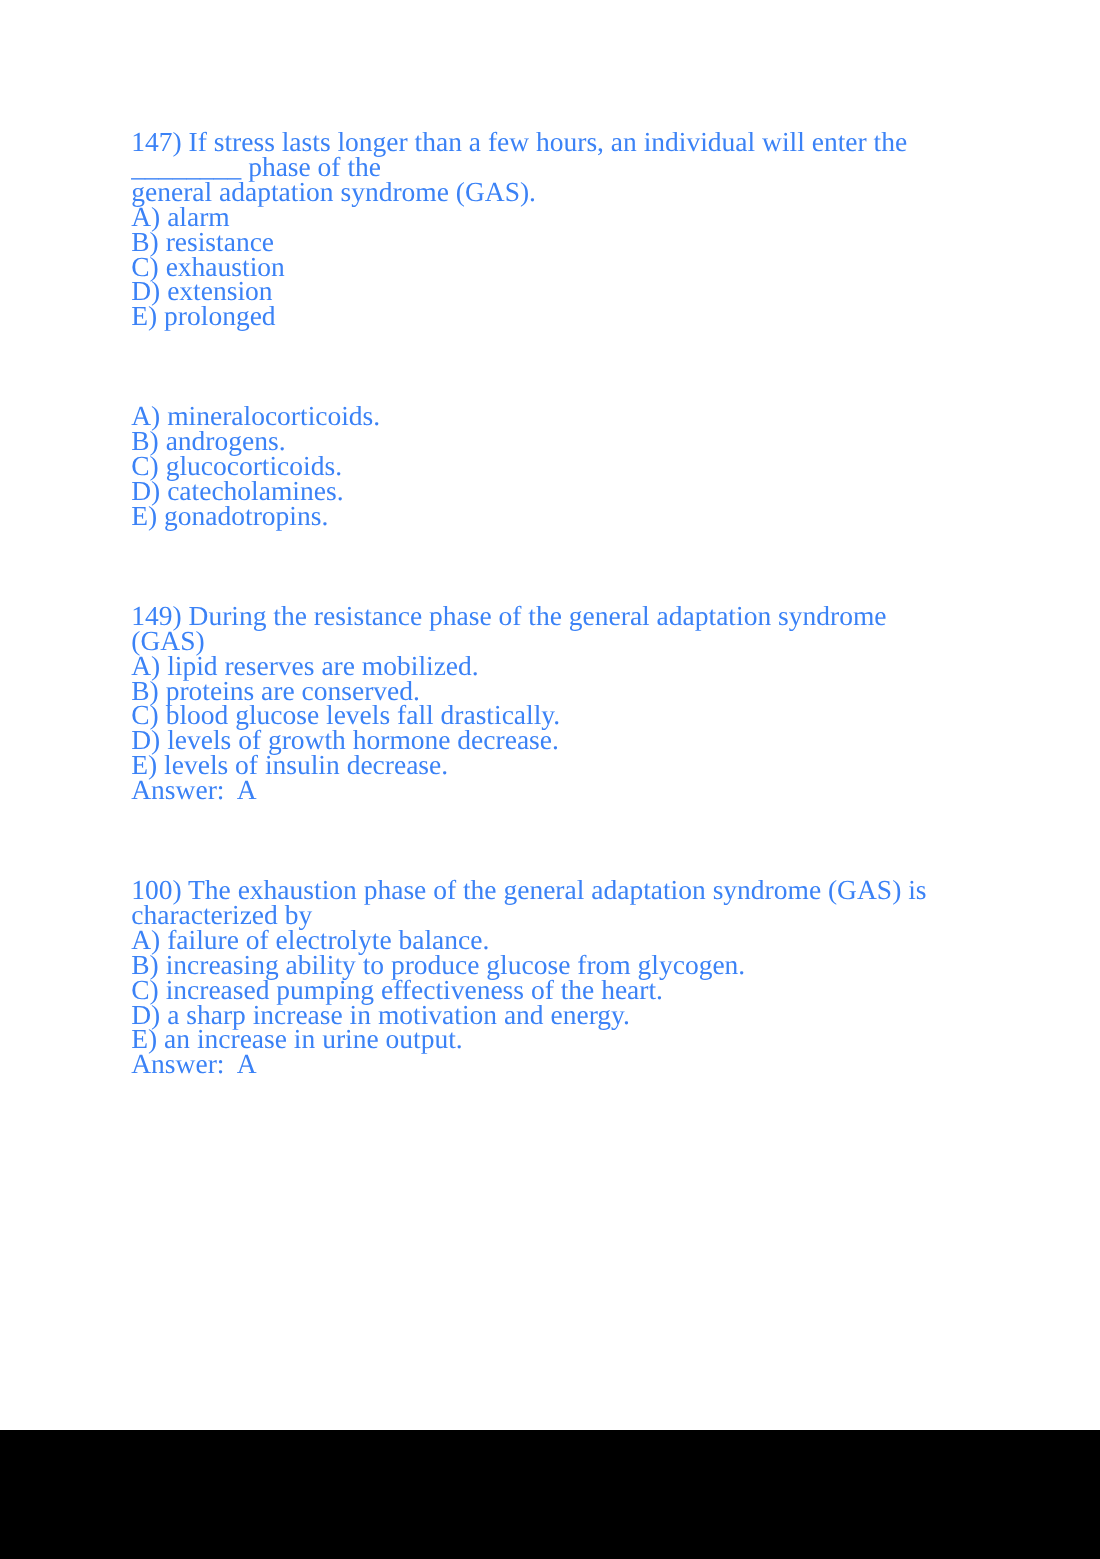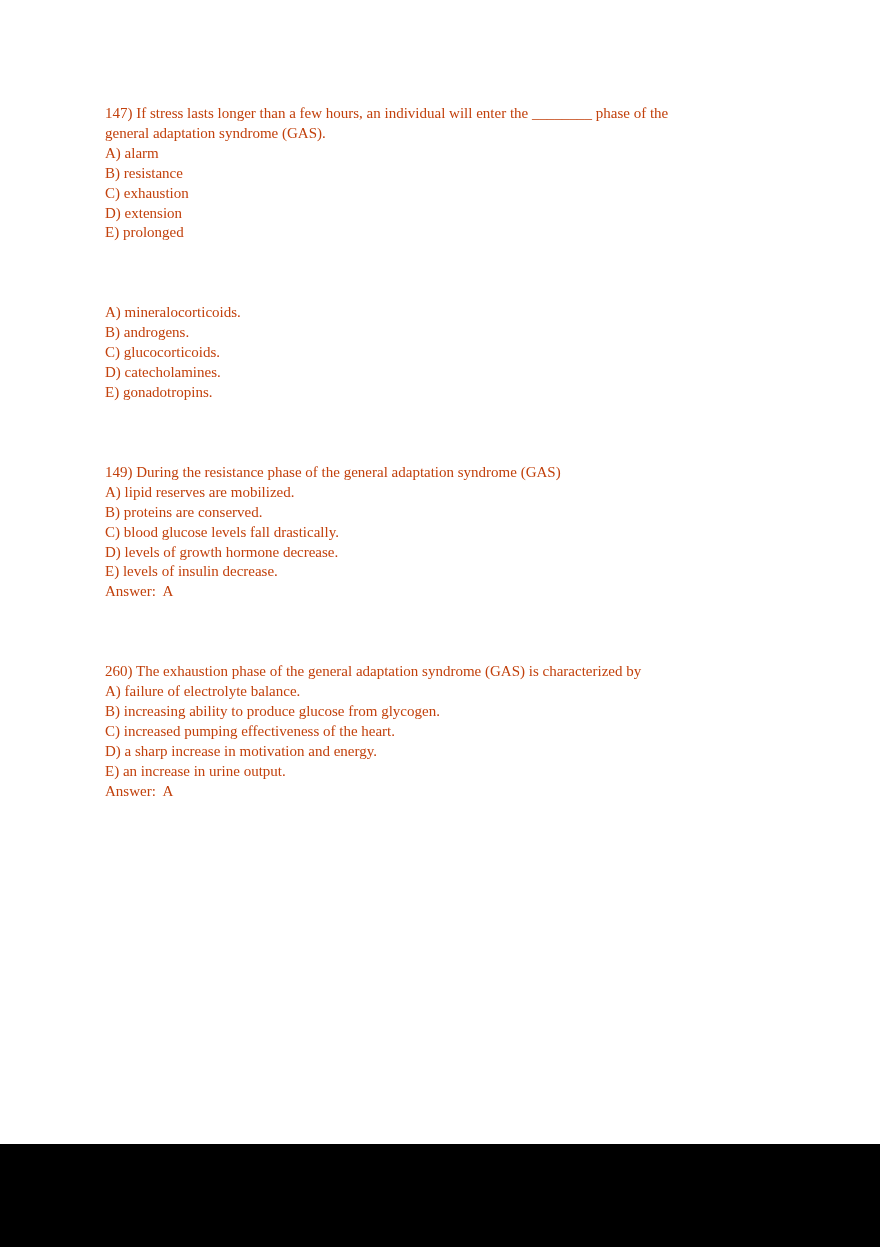--- a/index.html
+++ b/index.html
@@ -13,22 +13,22 @@
     width: 880px;
     height: 1247px;
     background: #ffffff;
     overflow: hidden;
   }
   .content {
     position: absolute;
     top: 104px;
     left: 105px;
     width: 662px;
-    color: #c2410c;
-    font-size: 15px;
+    color: #3b82f6;
+    font-size: 22px;
     line-height: 19.9px;
   }
   .question-block { margin-bottom: 60px; }
   .question-block p { white-space: pre-wrap; }
   .bottom-bar {
     position: absolute;
     left: 0;
     top: 1144px;
     width: 880px;
     height: 103px;
@@ -63,21 +63,21 @@
       <p>149) During the resistance phase of the general adaptation syndrome (GAS)</p>
       <p>A) lipid reserves are mobilized.</p>
       <p>B) proteins are conserved.</p>
       <p>C) blood glucose levels fall drastically.</p>
       <p>D) levels of growth hormone decrease.</p>
       <p>E) levels of insulin decrease.</p>
       <p>Answer:  A</p>
     </section>
 
     <section class="question-block">
-      <p>260) The exhaustion phase of the general adaptation syndrome (GAS) is characterized by</p>
+      <p>100) The exhaustion phase of the general adaptation syndrome (GAS) is characterized by</p>
       <p>A) failure of electrolyte balance.</p>
       <p>B) increasing ability to produce glucose from glycogen.</p>
       <p>C) increased pumping effectiveness of the heart.</p>
       <p>D) a sharp increase in motivation and energy.</p>
       <p>E) an increase in urine output.</p>
       <p>Answer:  A</p>
     </section>
 
   </div>
 

